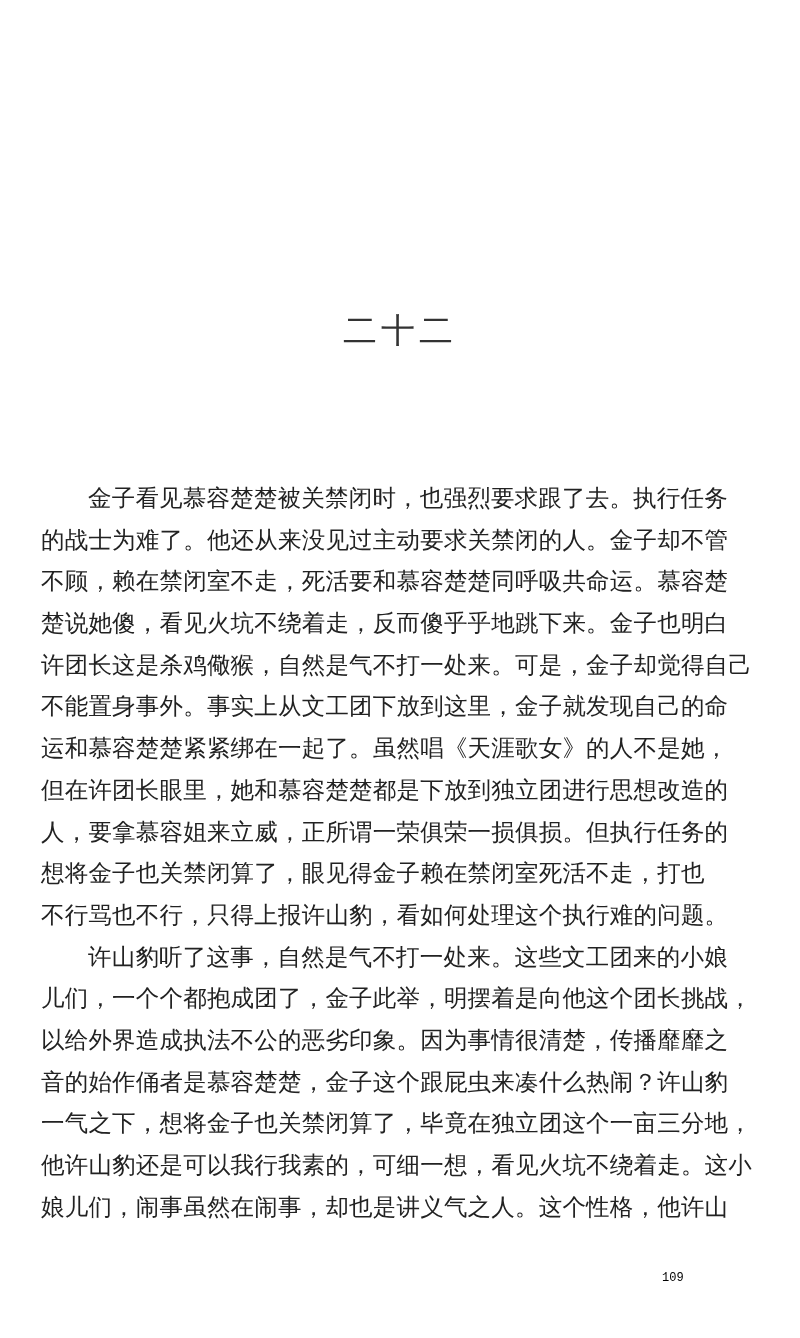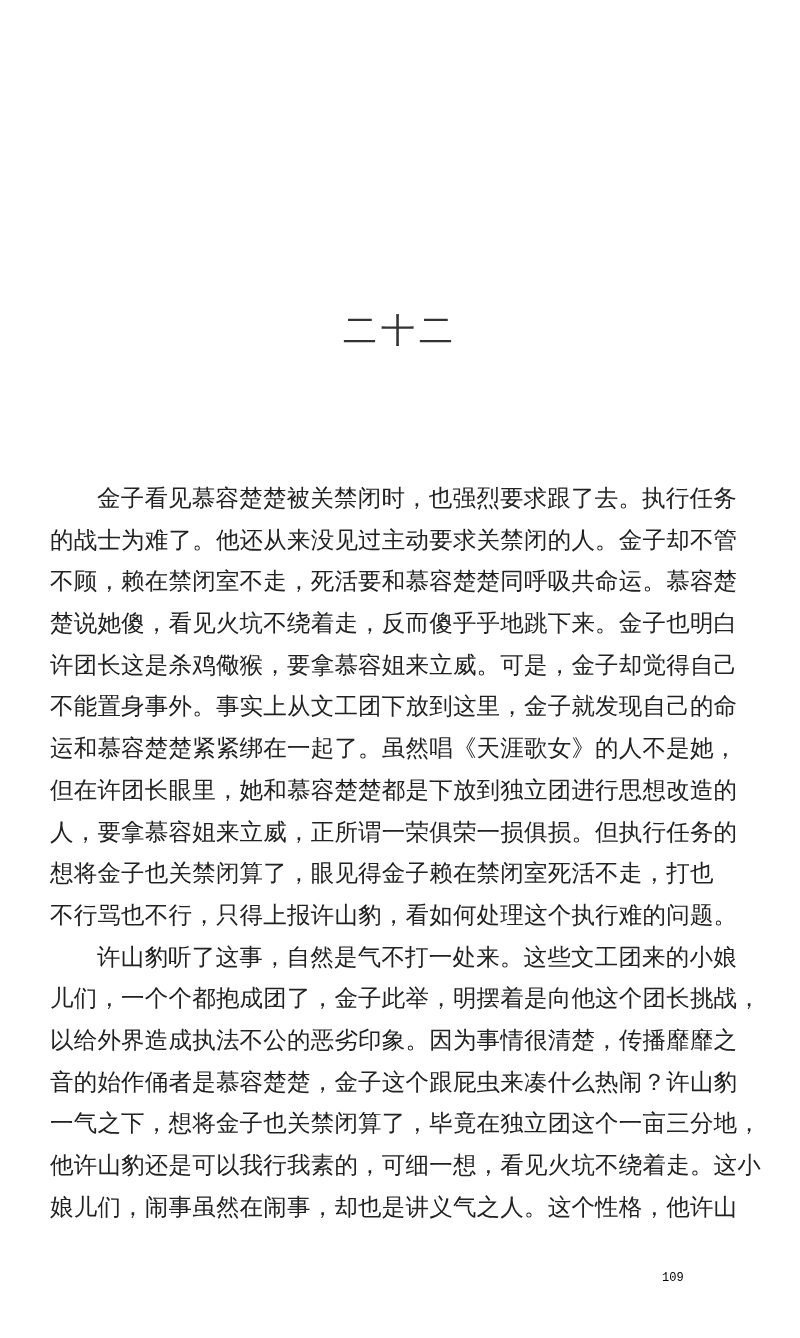--- a/index.html
+++ b/index.html
@@ -22,21 +22,21 @@
       top: 308px;
       text-align: center;
       font-size: 34px;
       letter-spacing: 4px;
       color: #333333;
       font-weight: normal;
       margin: 0;
     }
     .body-text {
       position: absolute;
-      left: 50px;
+      left: 41px;
       top: 478px;
       width: 690px;
     }
     .line {
       height: 41.7px;
       line-height: 41.7px;
       font-size: 23.5px;
       white-space: nowrap;
       letter-spacing: 0.2px;
       color: #222222;
@@ -57,21 +57,21 @@
 <body>
 
 <h1 class="chapter-title">二十二</h1>
 
 <div class="body-text">
   <div>
     <div class="line indent">金子看见慕容楚楚被关禁闭时，也强烈要求跟了去。执行任务</div>
     <div class="line">的战士为难了。他还从来没见过主动要求关禁闭的人。金子却不管</div>
     <div class="line">不顾，赖在禁闭室不走，死活要和慕容楚楚同呼吸共命运。慕容楚</div>
     <div class="line">楚说她傻，看见火坑不绕着走，反而傻乎乎地跳下来。金子也明白</div>
-    <div class="line">许团长这是杀鸡儆猴，要拿慕容姐来立威。可是，金子却觉得自己</div>
+    <div class="line">许团长这是杀鸡儆猴，自然是气不打一处来。可是，金子却觉得自己</div>
     <div class="line">不能置身事外。事实上从文工团下放到这里，金子就发现自己的命</div>
     <div class="line">运和慕容楚楚紧紧绑在一起了。虽然唱《天涯歌女》的人不是她，</div>
     <div class="line">但在许团长眼里，她和慕容楚楚都是下放到独立团进行思想改造的</div>
     <div class="line">人，要拿慕容姐来立威，正所谓一荣俱荣一损俱损。但执行任务的</div>
     <div class="line">想将金子也关禁闭算了，眼见得金子赖在禁闭室死活不走，打也</div>
     <div class="line">不行骂也不行，只得上报许山豹，看如何处理这个执行难的问题。</div>
   </div>
   <div>
     <div class="line indent">许山豹听了这事，自然是气不打一处来。这些文工团来的小娘</div>
     <div class="line">儿们，一个个都抱成团了，金子此举，明摆着是向他这个团长挑战，</div>

